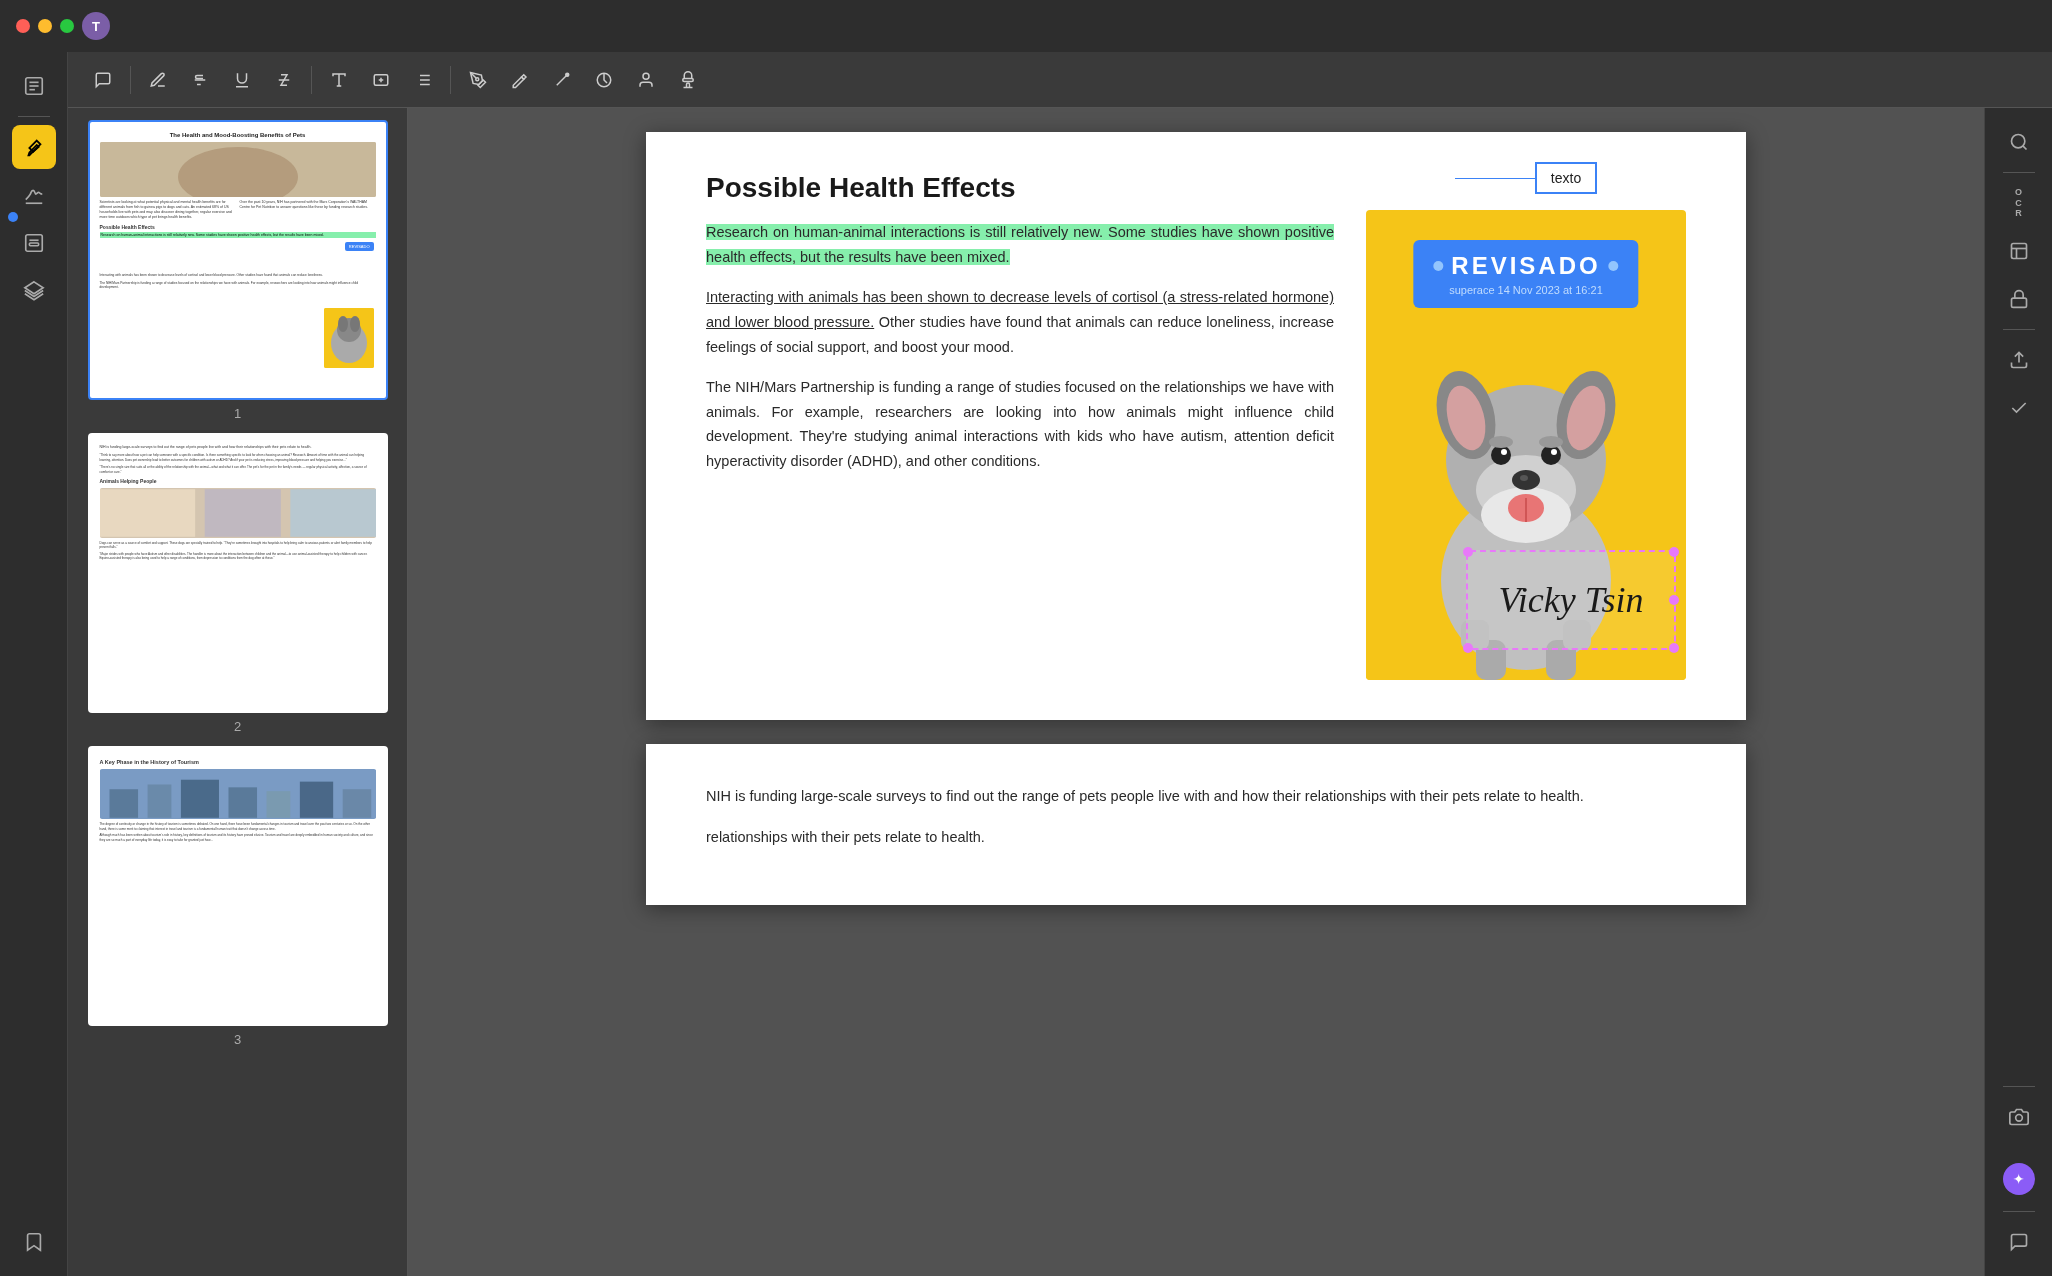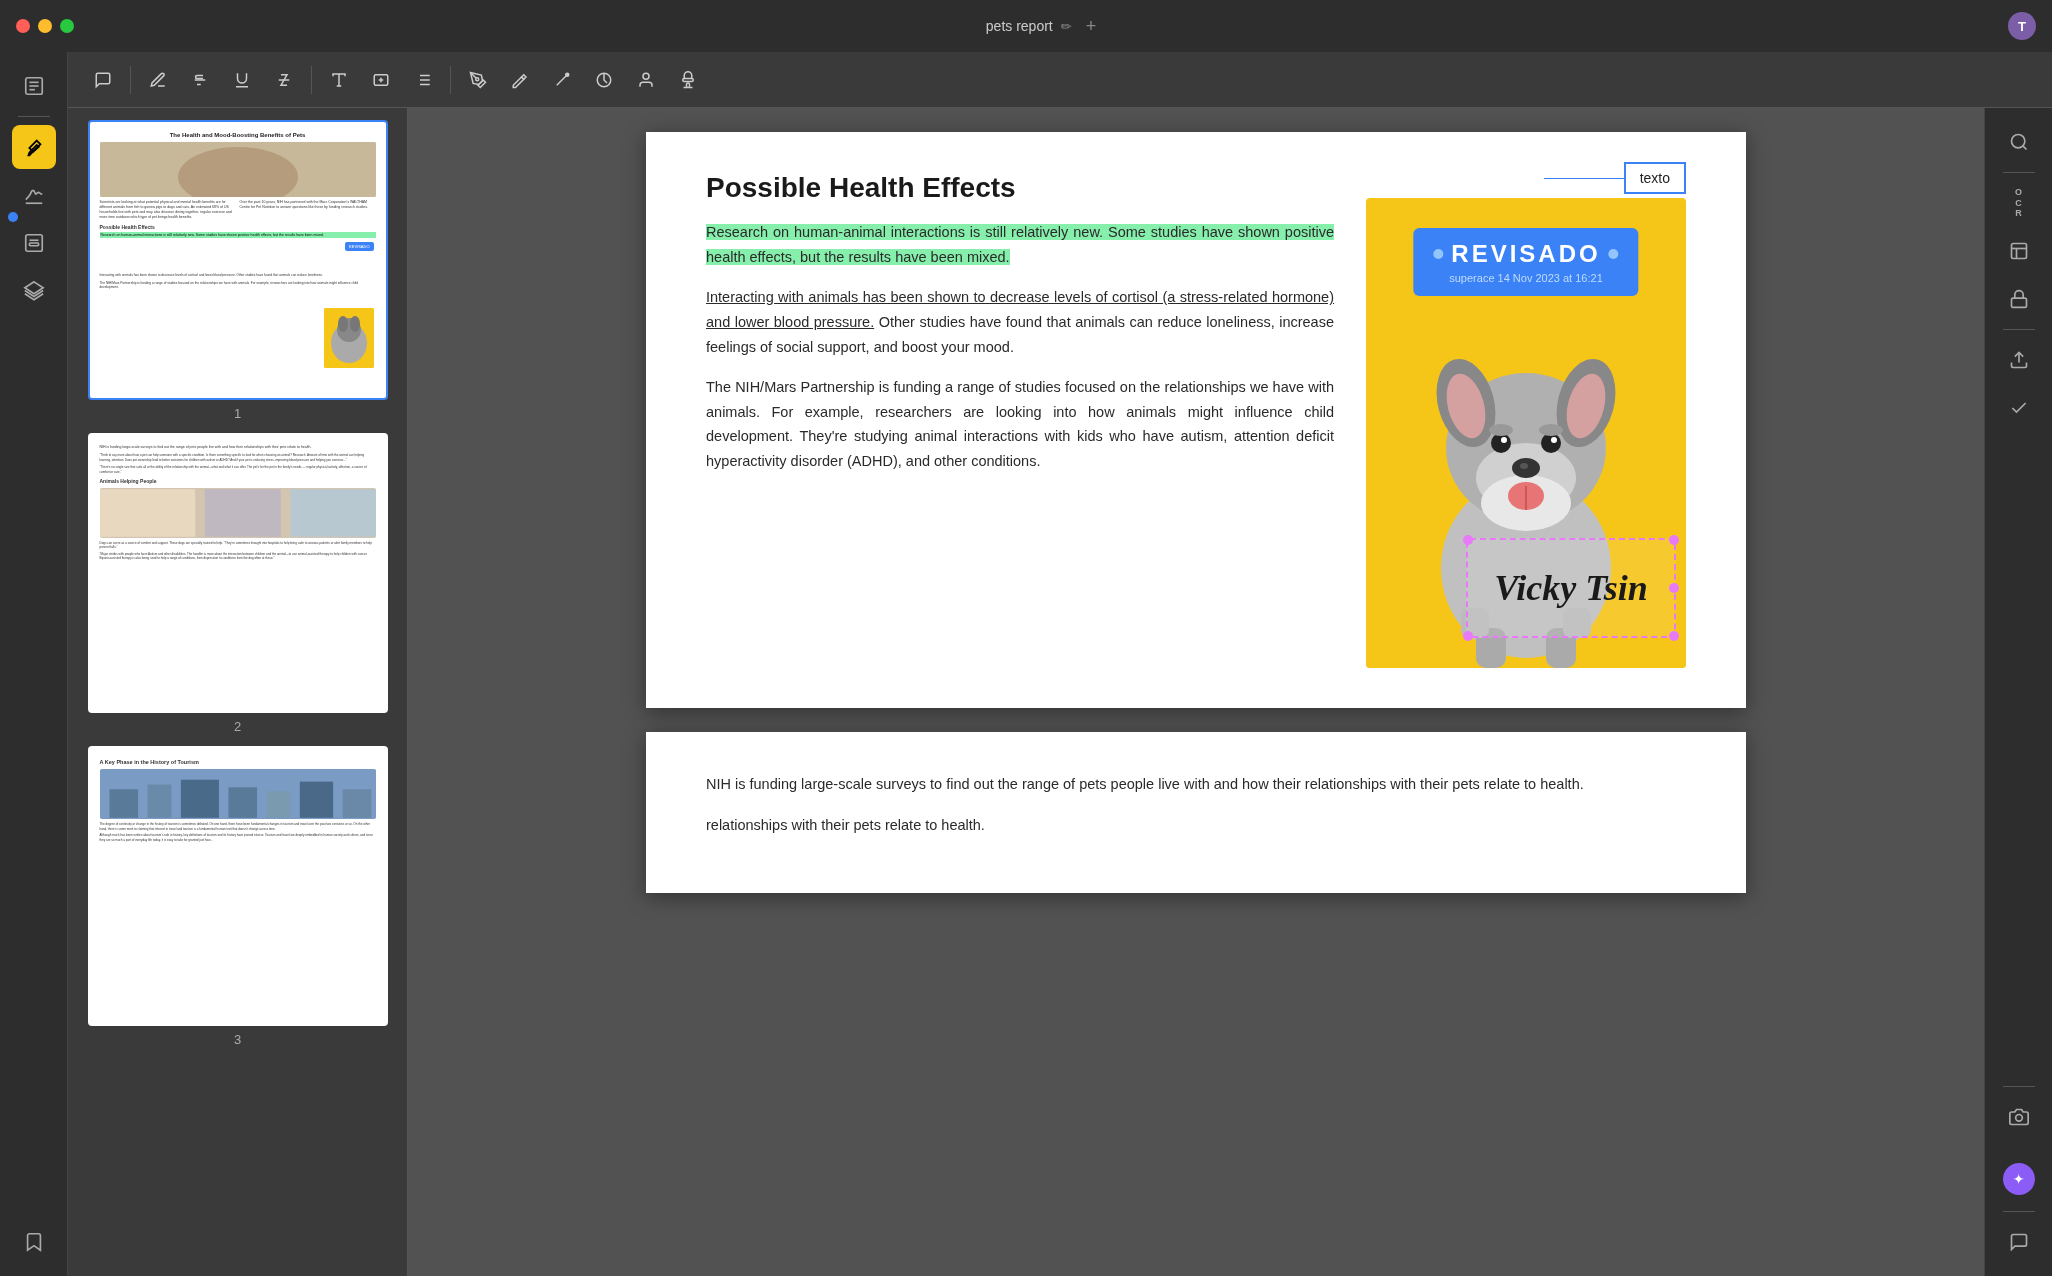--- a/index.html
+++ b/index.html
@@ -411,21 +411,21 @@
       display: flex;
       align-items: center;
       justify-content: center;
       background: rgba(255,255,255,0.1);
     }
     .signature-text {
       font-family: 'Brush Script MT', cursive;
       font-size: 36px;
       color: #1a1a1a;
       font-style: italic;
-      font-weight: 700;
+      font-weight: 400;
     }
     .sig-handle {
       width: 10px;
       height: 10px;
       background: #e879f9;
       border-radius: 50%;
       position: absolute;
     }
     .stamp-inner {
       background: #3b82f6;
@@ -471,25 +471,20 @@
     }
   </style>
 </head>
 <body>
 
 <div class="titlebar">
   <div class="traffic-lights">
     <div class="traffic-light close"></div>
     <div class="traffic-light minimize"></div>
     <div class="traffic-light maximize"></div>
-  </div>
-  <div class="titlebar-center">
-    <span class="titlebar-title">pets report</span>
-    <span class="titlebar-edit-icon">✏</span>
-    <span class="titlebar-add">+</span>
   </div>
   <div class="titlebar-avatar">T</div>
 </div>
 
 <div class="main-layout">
 
   <div class="left-sidebar">
     <div class="tool-btn">
       <svg width="22" height="22" viewBox="0 0 24 24" fill="none" stroke="currentColor" stroke-width="1.8">
         <rect x="3" y="3" width="18" height="18" rx="2"></rect>
@@ -750,21 +745,21 @@
 
                 <p class="body-text">
                   <span style="text-decoration: none;"><span style="text-decoration:underline;">Interacting with animals has been shown to decrease levels of cortisol (a stress-related hormone) and lower blood pressure.</span> Other studies have found that animals can reduce loneliness, increase feelings of social support, and boost your mood.</span>
                 </p>
 
                 <p class="body-text">The NIH/Mars Partnership is funding a range of studies focused on the relationships we have with animals. For example, researchers are looking into how animals might influence child development. They're studying animal interactions with kids who have autism, attention deficit hyperactivity disorder (ADHD), and other conditions.</p>
               </div>
 
               <div class="right-col">
 
-                <div style="position:relative;display:flex;justify-content:flex-end;margin-bottom:4px;margin-top:-10px;">
+                <div style="position:relative;display:flex;justify-content:center;margin-bottom:16px;margin-top:-10px;">
                   <div style="display:flex;align-items:center;gap:0;">
                     <div style="width:80px;height:1px;background:#3b82f6;"></div>
                     <div style="border:2px solid #3b82f6;padding:6px 14px;background:white;font-size:14px;color:#222;">
                       <span>texto</span>
                     </div>
                   </div>
                 </div>
 
                 <div class="dog-image-container">
                   <div class="dog-image-bg">

